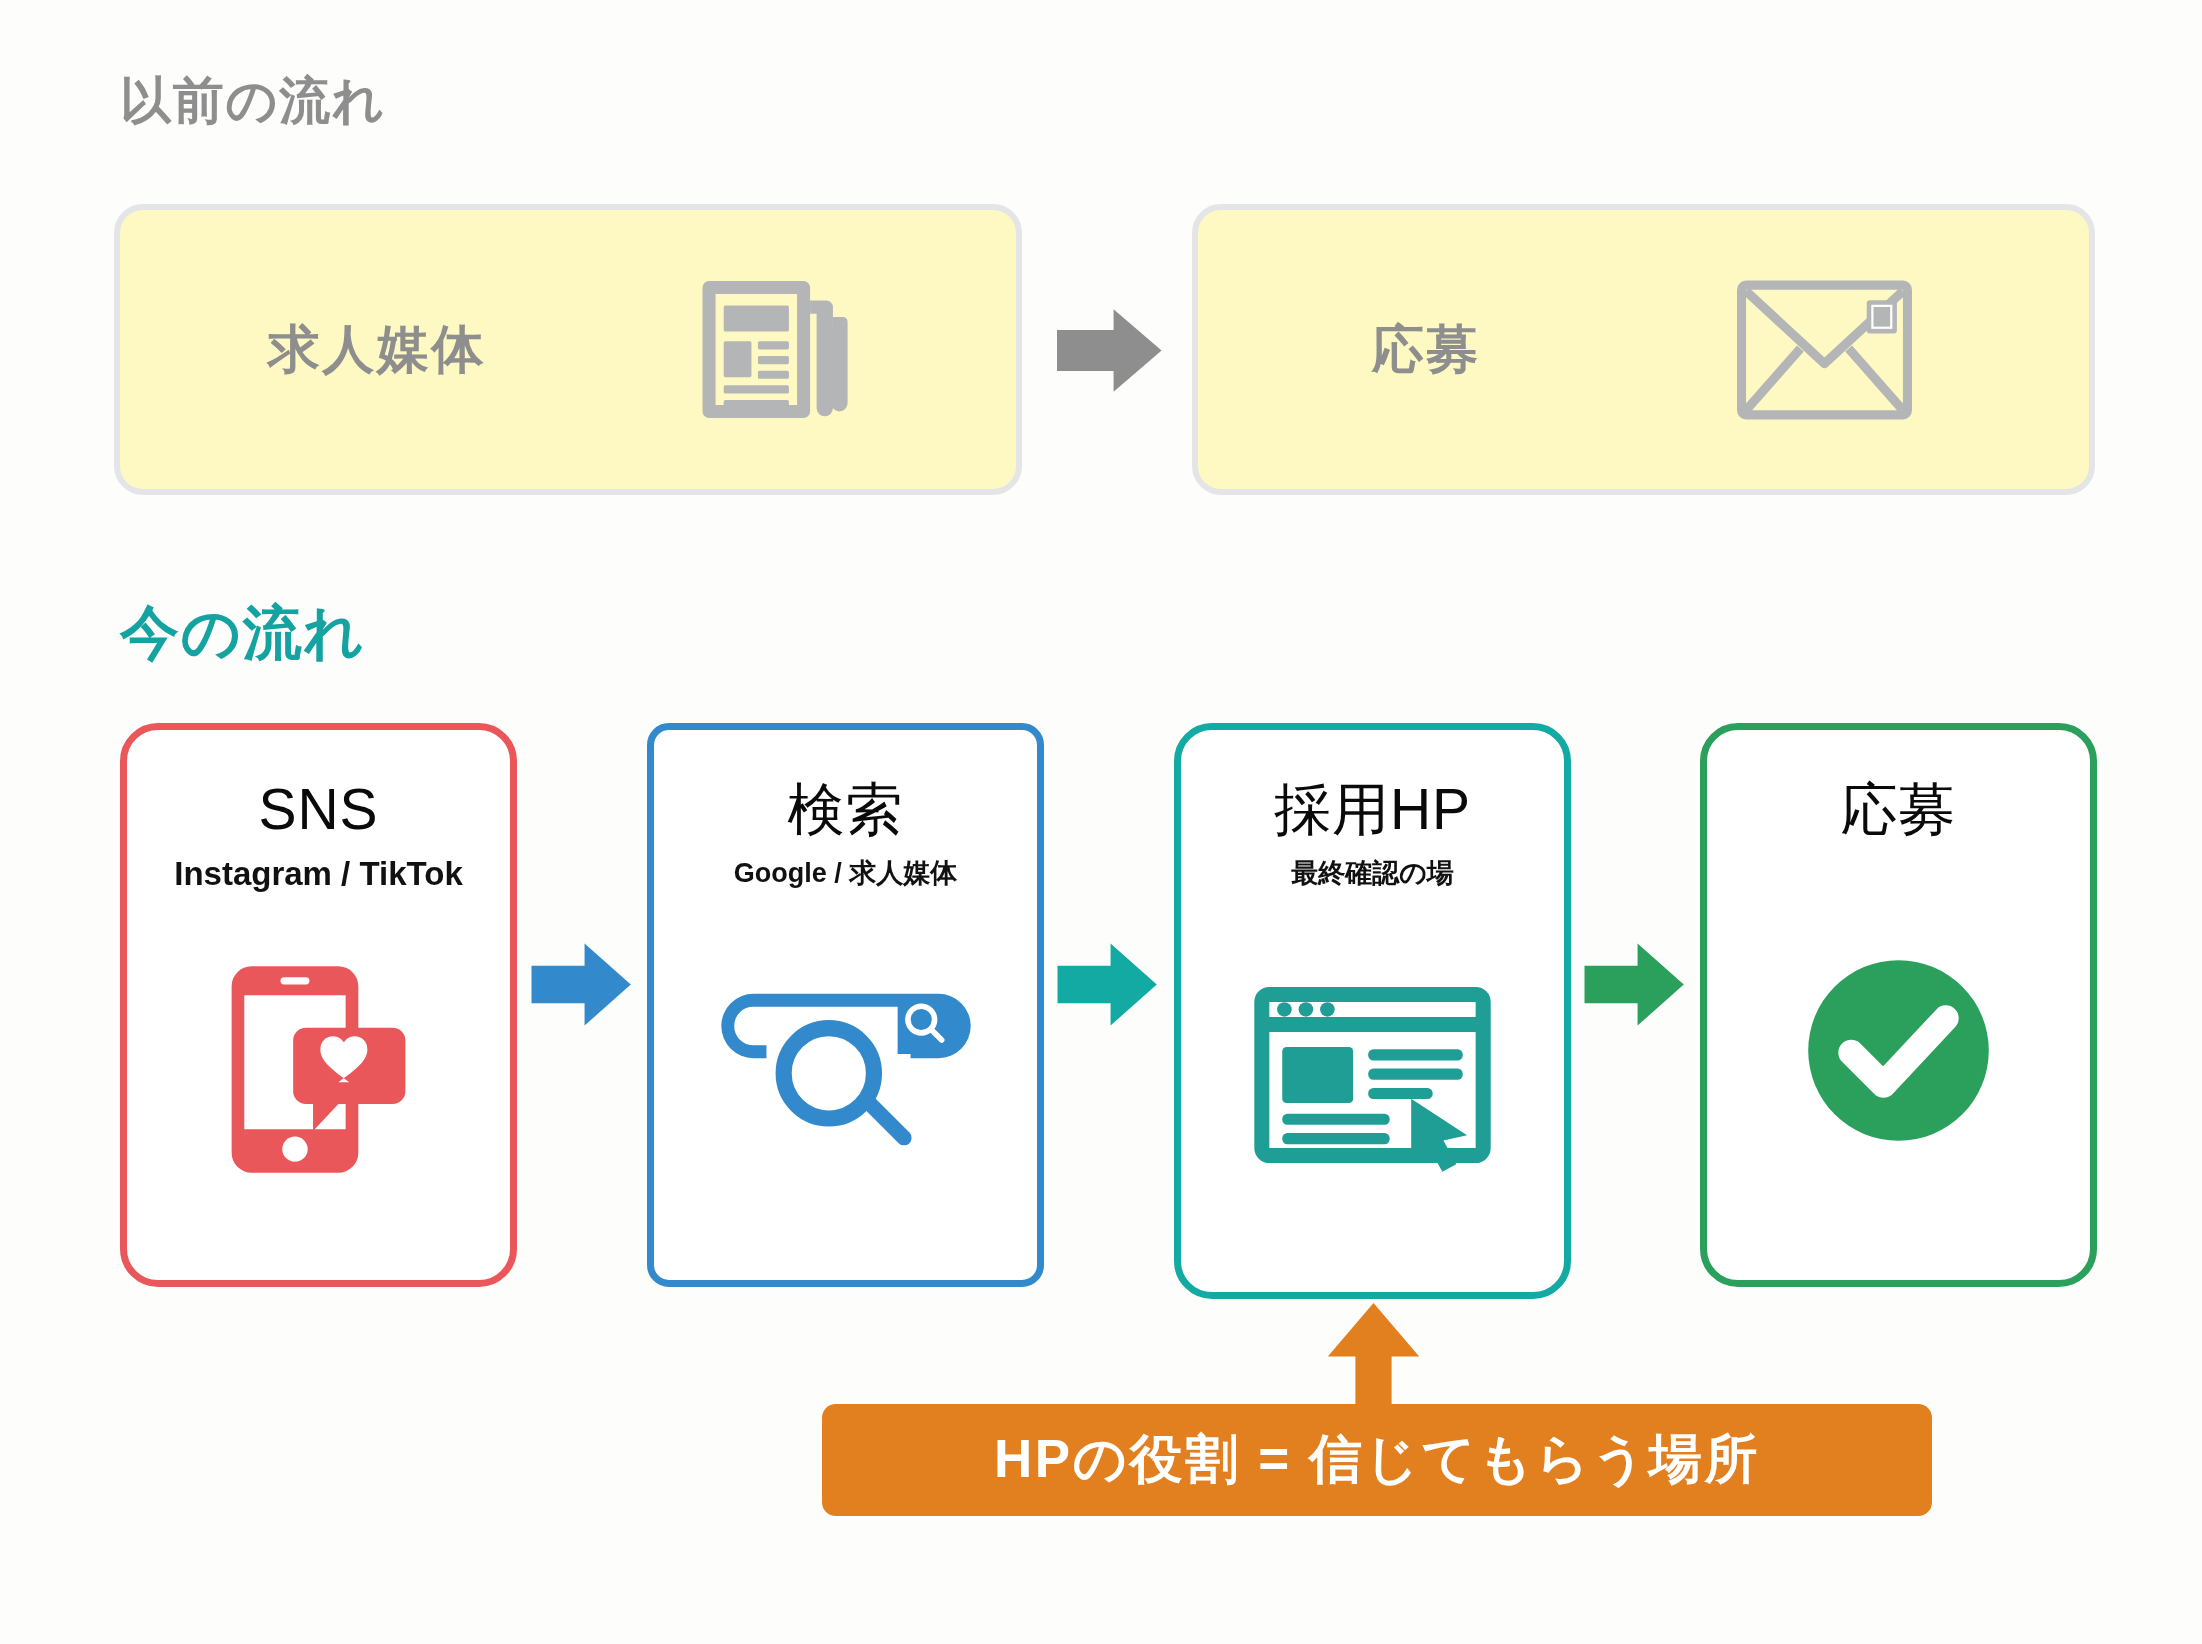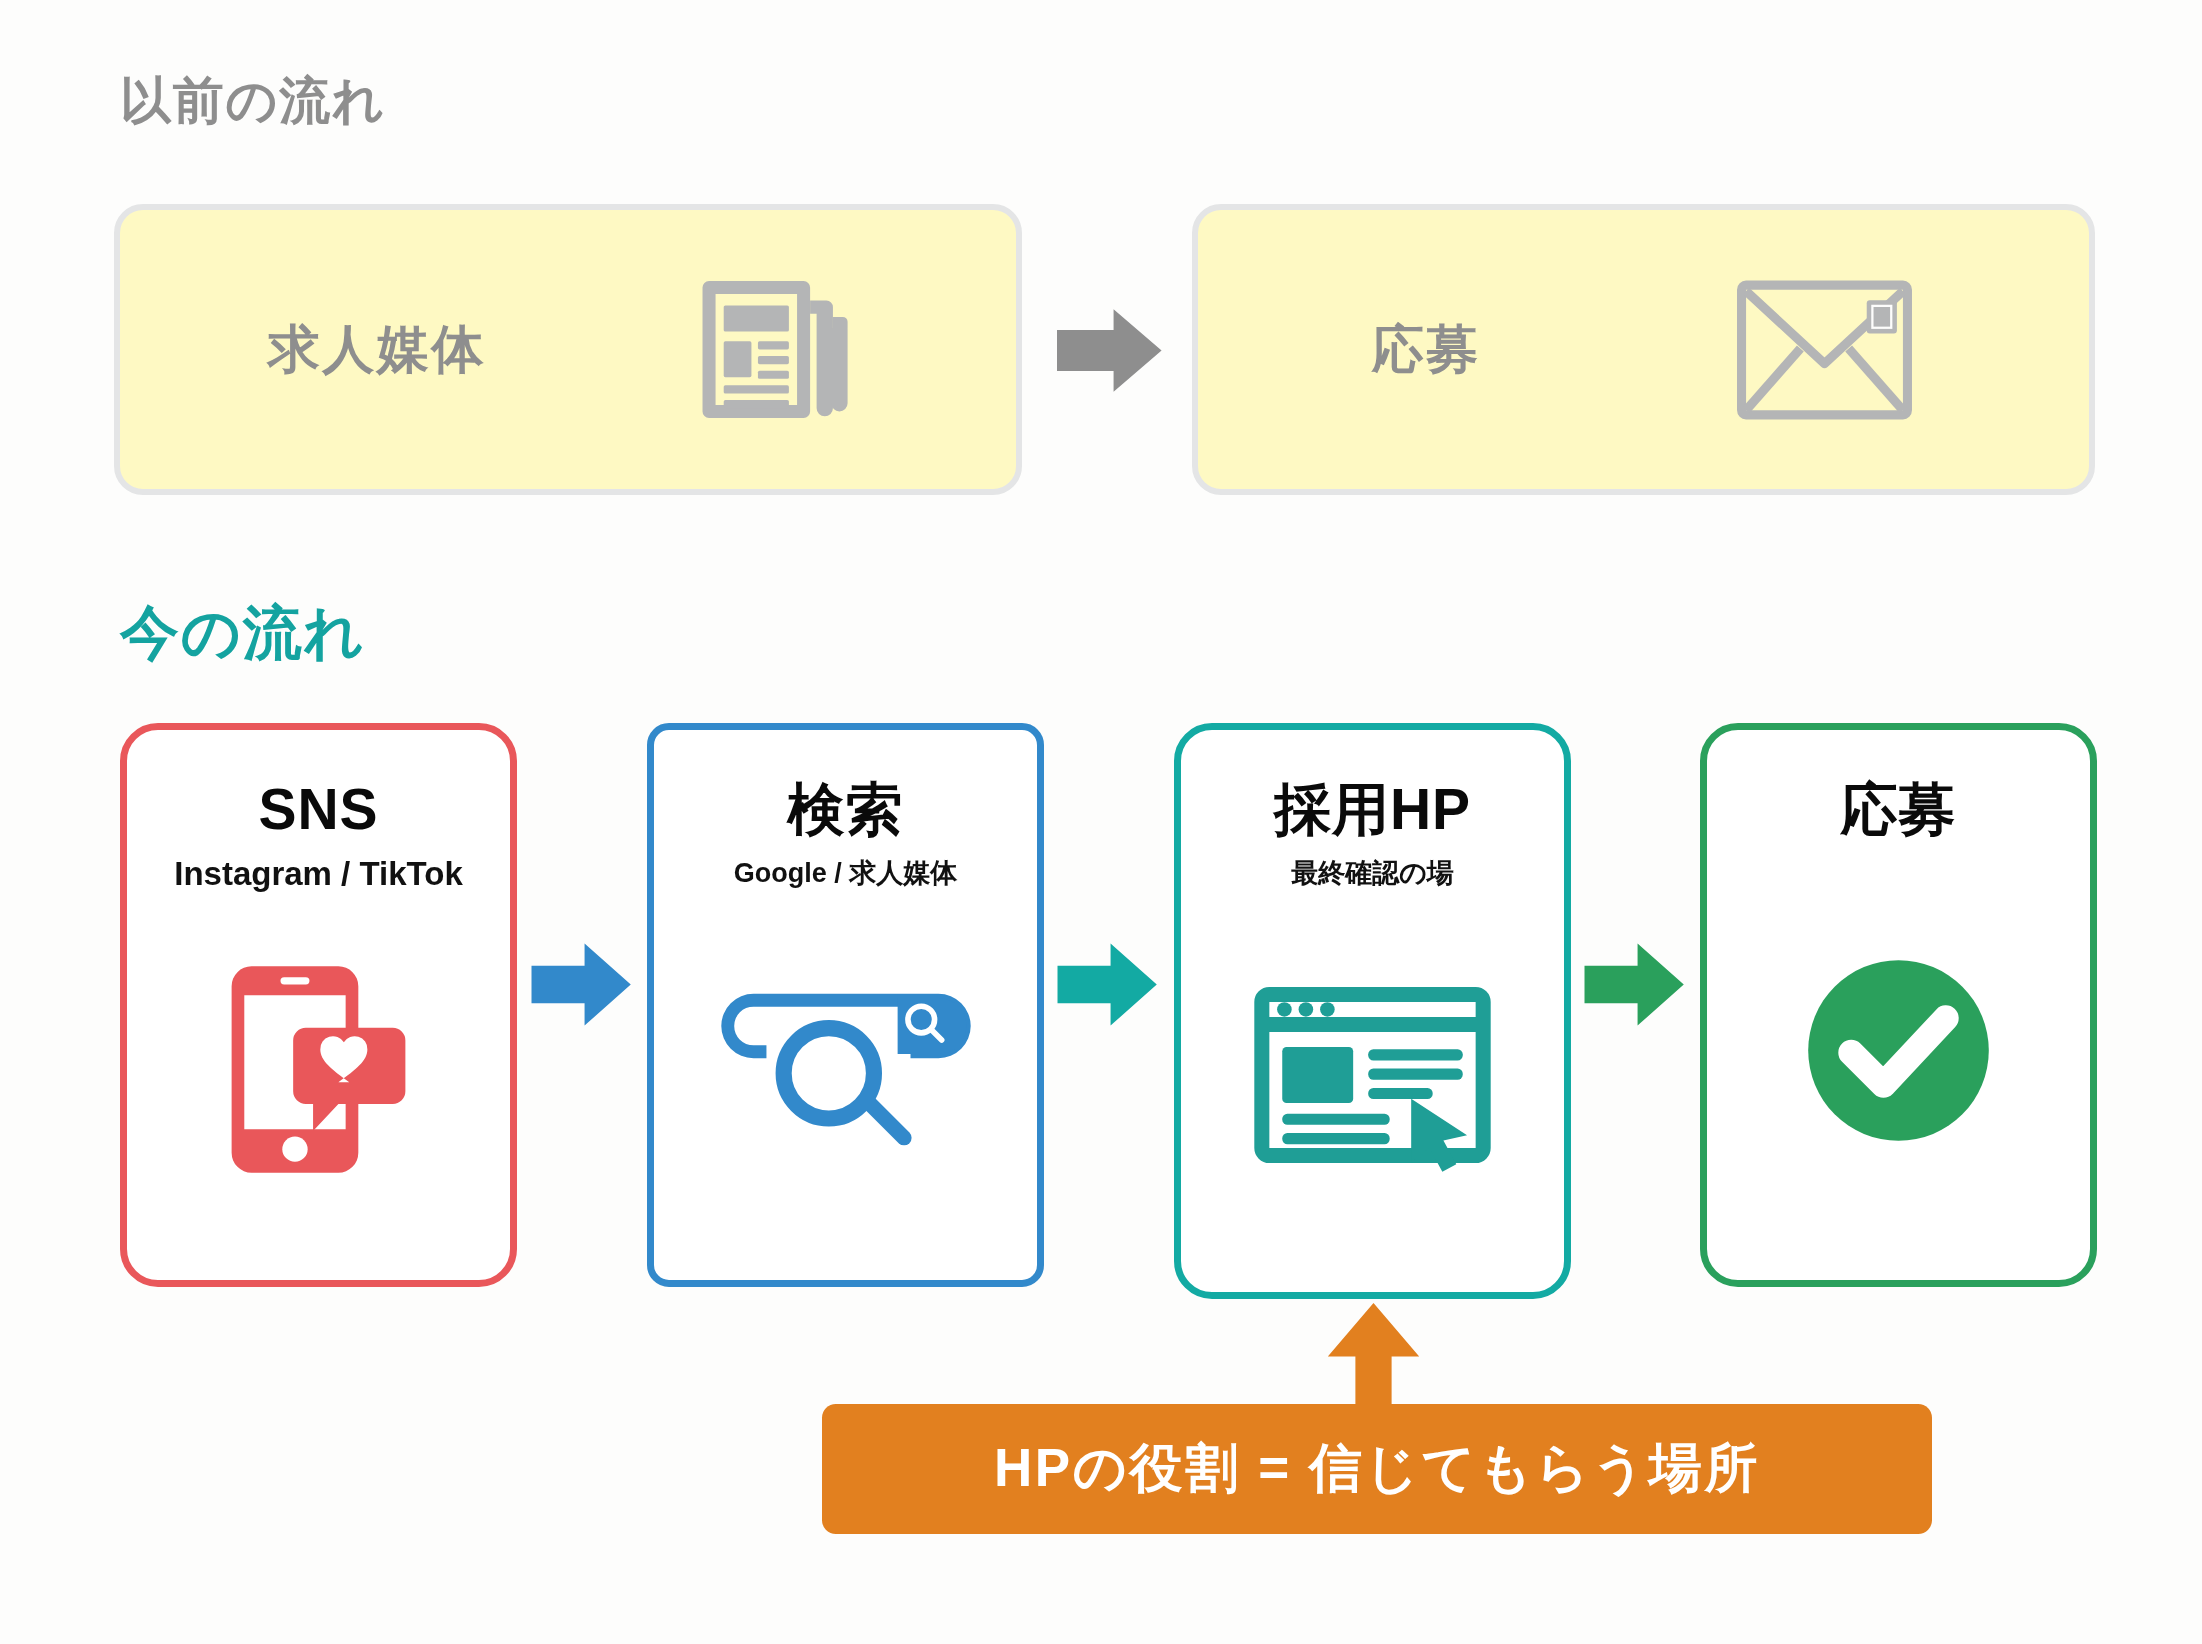--- a/index.html
+++ b/index.html
@@ -95,21 +95,21 @@
     align-items: center;
   }
   #card-sns   { left: 120px;  border-color: #e9575a; }
   #card-search{ left: 647px;  border-color: #3289cb; border-radius: 22px; }
   #card-hp    { left: 1174px; border-color: #13aaa3; height: 576px; }
   #card-apply { left: 1700px; border-color: #2aa05c; }
 
   .card-title {
     margin-top: 50px;
     font-size: 57px;
-    font-weight: 700;
+    font-weight: 400;
     color: #0a0a0a;
     letter-spacing: 0.9px;
     white-space: nowrap;
     line-height: 1.05;
   }
   .card-sub {
     margin-top: 15.5px;
     font-size: 33px;
     font-weight: 700;
     color: #111111;
@@ -146,21 +146,21 @@
     left: 1326px;
     top: 1303px;
     width: 95px;
     height: 125px;
   }
   #callout-banner {
     position: absolute;
     left: 822px;
     top: 1404px;
     width: 1110px;
-    height: 130px;
+    height: 112px;
     background: #e2801f;
     border-radius: 13.8px;
     display: flex;
     align-items: center;
     justify-content: center;
   }
   #callout-text {
     font-size: 53px;
     font-weight: 800;
     color: #ffffff;

